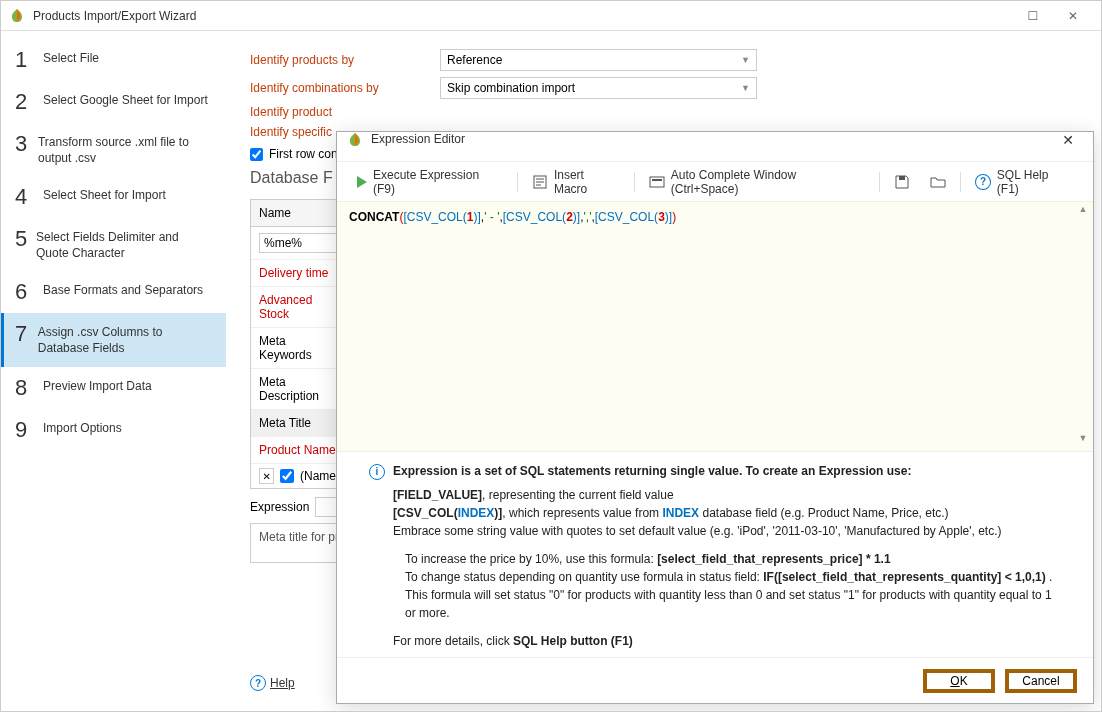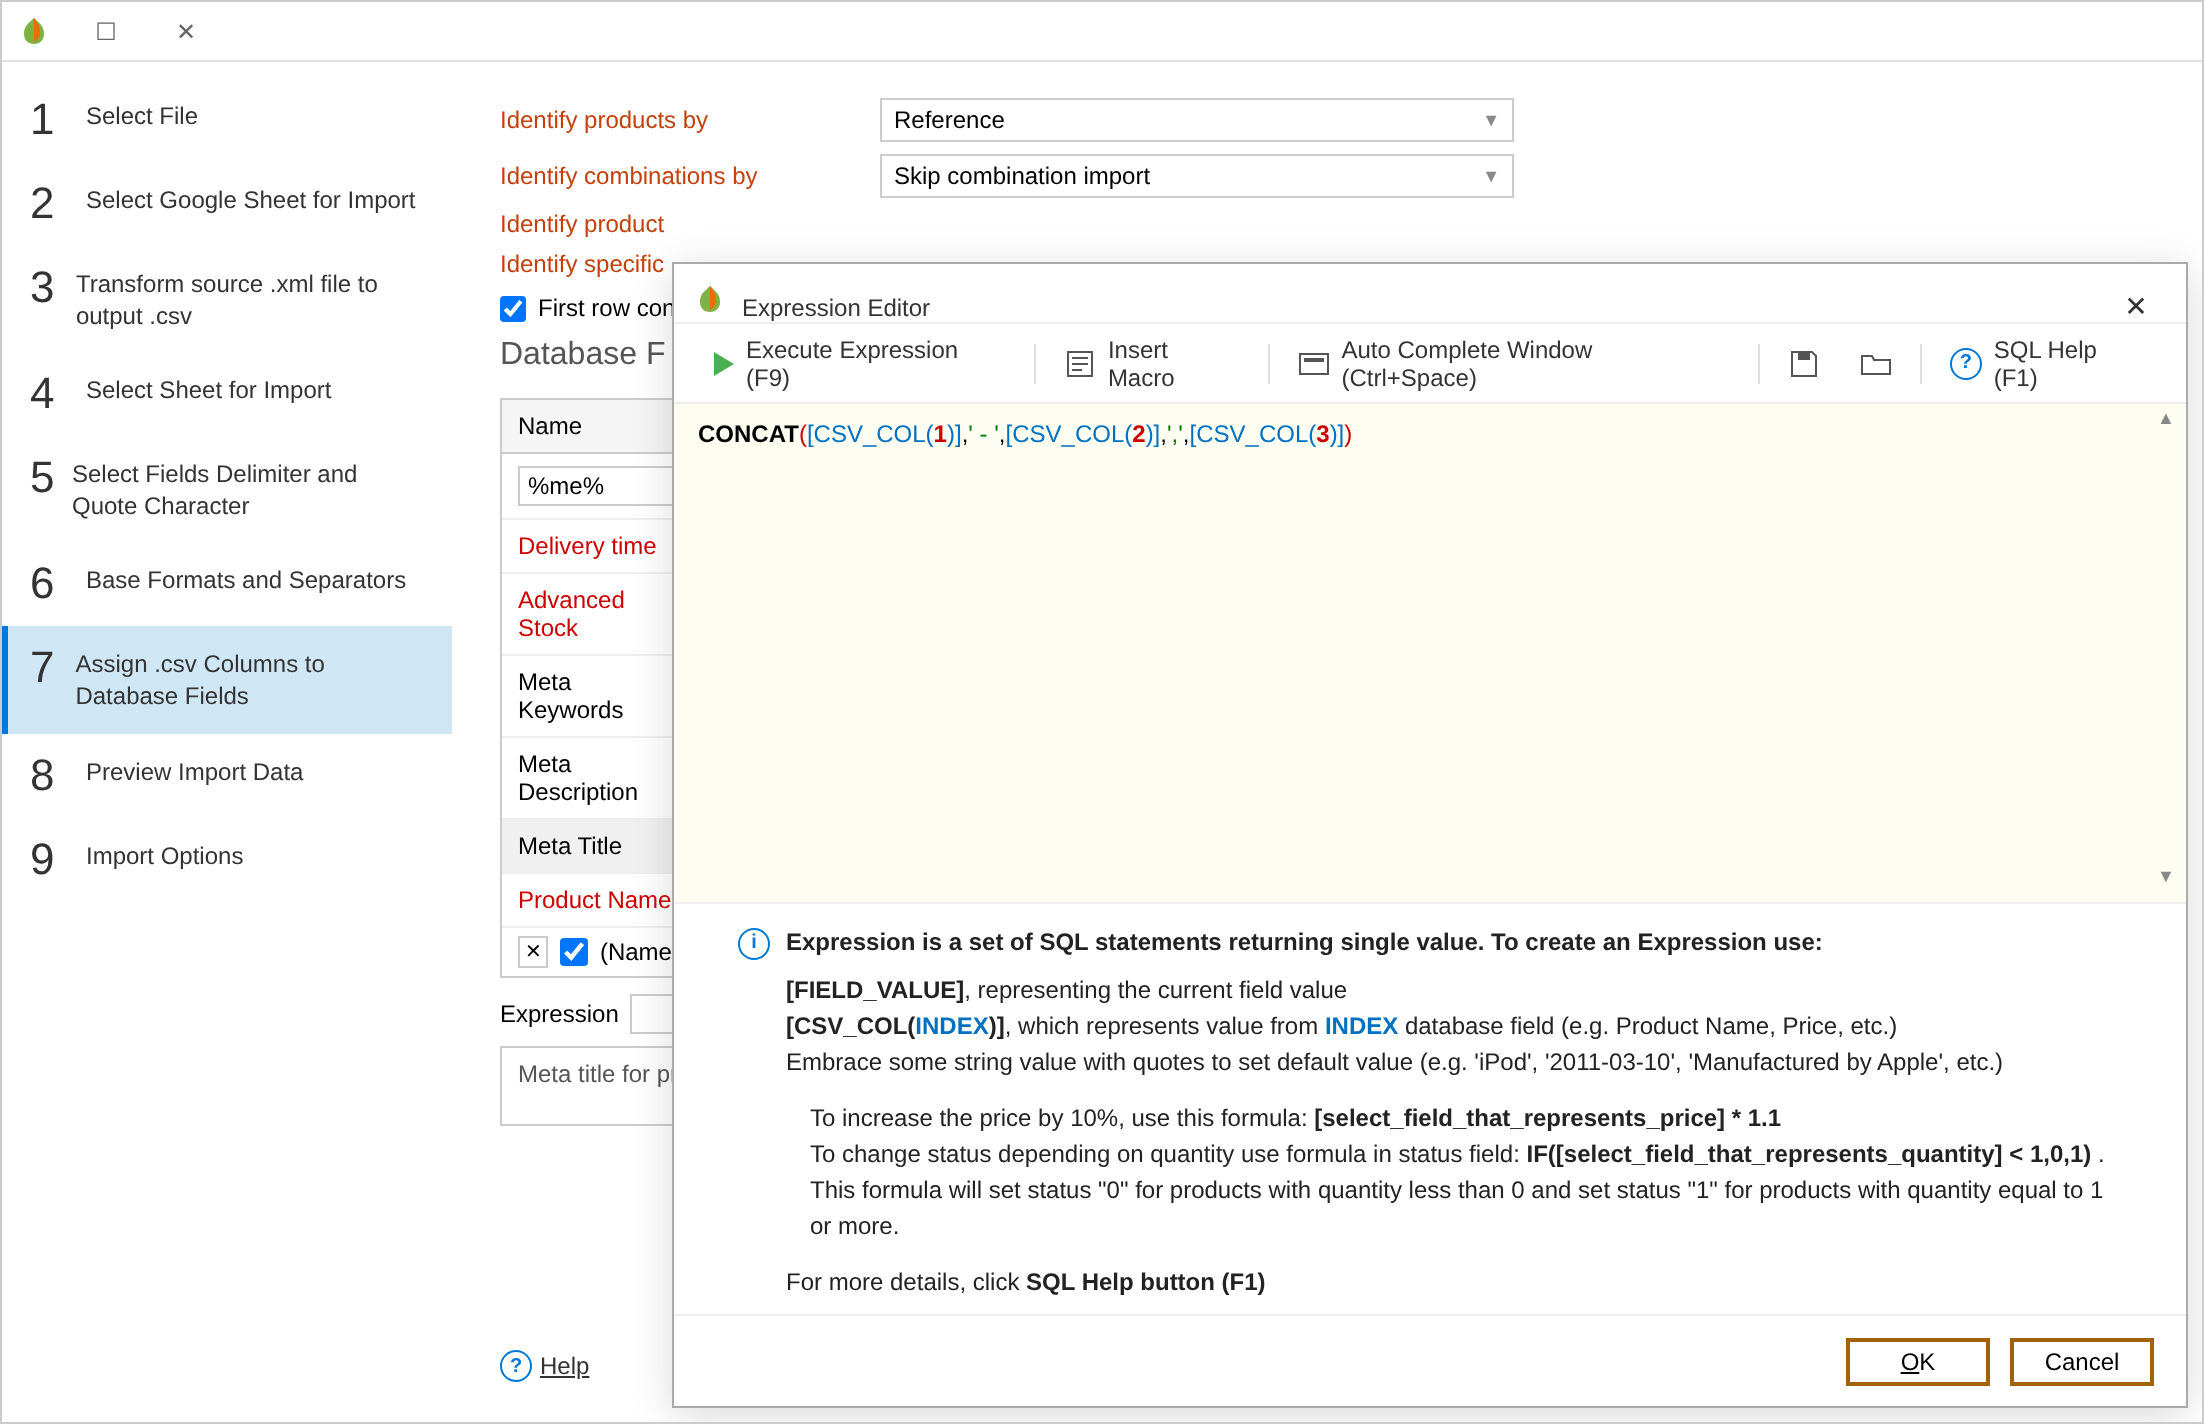--- a/index.html
+++ b/index.html
@@ -39,21 +39,21 @@
 
 .filter-inp { width: 80px; height: 20px; border: 1px solid #ccc; padding: 0 4px; }
 .expr-row { display: flex; align-items: center; gap: 6px; margin-bottom: 6px; }
 .desc-box { border: 1px solid #ccc; padding: 6px 8px; color: #555; height: 40px; }
 
 .help-link { position: absolute; bottom: 20px; left: 24px; display: flex; align-items: center; gap: 4px; color: #333; cursor: pointer; }
 .help-icon { width: 16px; height: 16px; border: 1.5px solid #0078d7; border-radius: 50%; display: inline-flex; align-items: center; justify-content: center; color: #0078d7; font-size: 10px; font-weight: bold; }
 
 
 .modal { position: absolute; left: 335px; top: 130px; width: 758px; height: 573px; background: #fff; border: 1px solid #aaa; box-shadow: 0 4px 20px rgba(0,0,0,0.15); display: flex; flex-direction: column; }
-.modal-title { height: 30px; display: flex; align-items: flex-end; padding: 0 10px; border-bottom: 1px solid #eee; }
+.modal-title { height: 30px; display: flex; align-items: flex-start; padding: 0 10px; border-bottom: 1px solid #eee; }
 .modal-title .title-txt { flex: 1; color: #333; }
 .modal-title .close-x { width: 30px; text-align: center; cursor: pointer; color: #333; font-size: 14px; }
 .toolbar { height: 40px; display: flex; align-items: center; padding: 0 12px; gap: 4px; border-bottom: 1px solid #eee; }
 .tool-btn { display: flex; align-items: center; gap: 6px; padding: 4px 8px; cursor: pointer; color: #333; }
 .tool-sep { width: 1px; height: 20px; background: #ddd; margin: 0 2px; }
 .play-icon { width: 0; height: 0; border-left: 10px solid #4caf50; border-top: 6px solid transparent; border-bottom: 6px solid transparent; }
 .tb-icon { width: 16px; height: 16px; display: inline-flex; align-items: center; justify-content: center; }
 
 .code-area { background: #fdfdf2; padding: 8px 12px; font-family: Consolas, monospace; font-size: 13px; flex: 0 0 auto; height: 250px; border-bottom: 1px solid #eee; position: relative; }
 .code-area .scrollbtn { position: absolute; right: 2px; width: 16px; height: 16px; color: #888; font-size: 9px; text-align: center; }
@@ -65,35 +65,36 @@
 .tok-str { color: #008000; }
 
 .info-area { padding: 10px 32px; flex: 1; overflow: hidden; color: #222; line-height: 1.5; }
 .info-icon { display: inline-flex; width: 16px; height: 16px; border: 1.5px solid #0078d7; border-radius: 50%; align-items: center; justify-content: center; color: #0078d7; font-size: 10px; font-weight: bold; margin-right: 8px; vertical-align: middle; }
 .info-area b { font-weight: 600; }
 .info-kw { color: #0070c0; font-weight: 600; }
 .info-ex { color: #008000; font-weight: 600; }
 .info-indent { margin-left: 24px; }
 
 .modal-footer { height: 46px; display: flex; align-items: center; justify-content: flex-end; padding: 0 16px; gap: 10px; border-top: 1px solid #eee; }
-.btn { min-width: 72px; height: 24px; border: 2px solid #a16207; background: #fff; cursor: pointer; padding: 0 12px; text-align: center; }
+.btn { min-width: 72px; height: 24px; border: 4px solid #a16207; background: #fff; cursor: pointer; padding: 0 12px; text-align: center; }
 .btn .ul { text-decoration: underline; }
 
 .leaf-icon svg { width: 16px; height: 16px; }
 </style>
 </head>
 <body>
 
 <div class="titlebar">
   <span class="app-icon leaf-icon">
     <svg viewBox="0 0 16 16">
         <path d="M8 1 C5 4 3 5 3 9 c0 3 2 5 5 5 s5-2 5-5 C13 5 11 4 8 1z" fill="#7cb342"></path>
         <path d="M8 1 C10 4 11 5 11 8 c0 2-1 4-3 5 V1z" fill="#ef6c00"></path>
       </svg>
   </span>
+  <span class="title">Products Import/Export Wizard</span>
   <span class="win-btn">☐</span>
   <span class="win-btn">✕</span>
 </div>
 
 <div class="main">
 
   <div class="sidebar">
     <div class="step">
         <span class="step-num">1</span>
         <span class="step-label">Select File</span>

